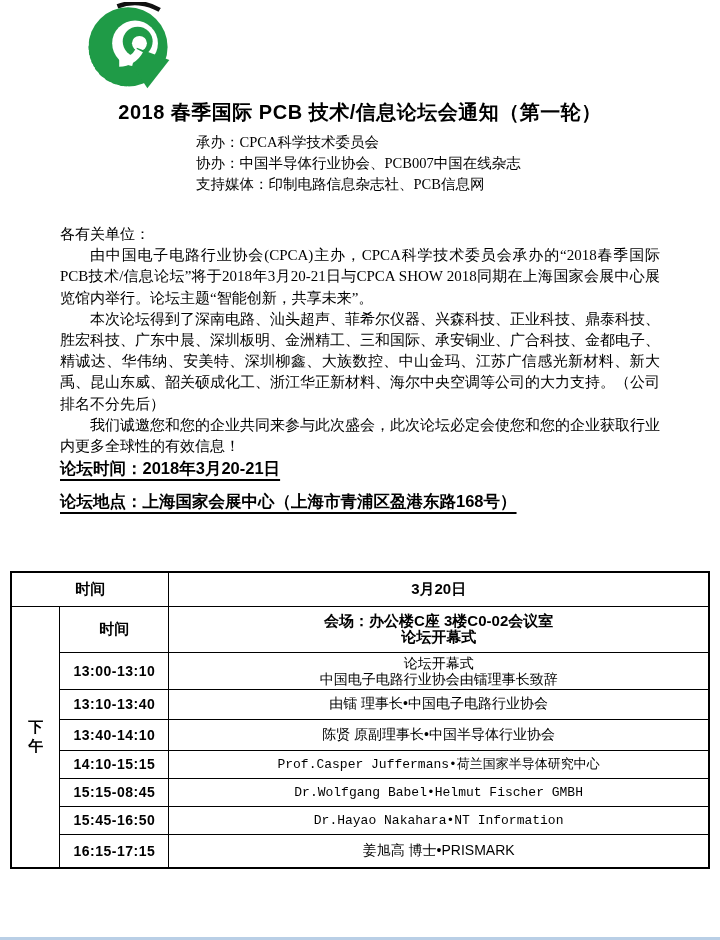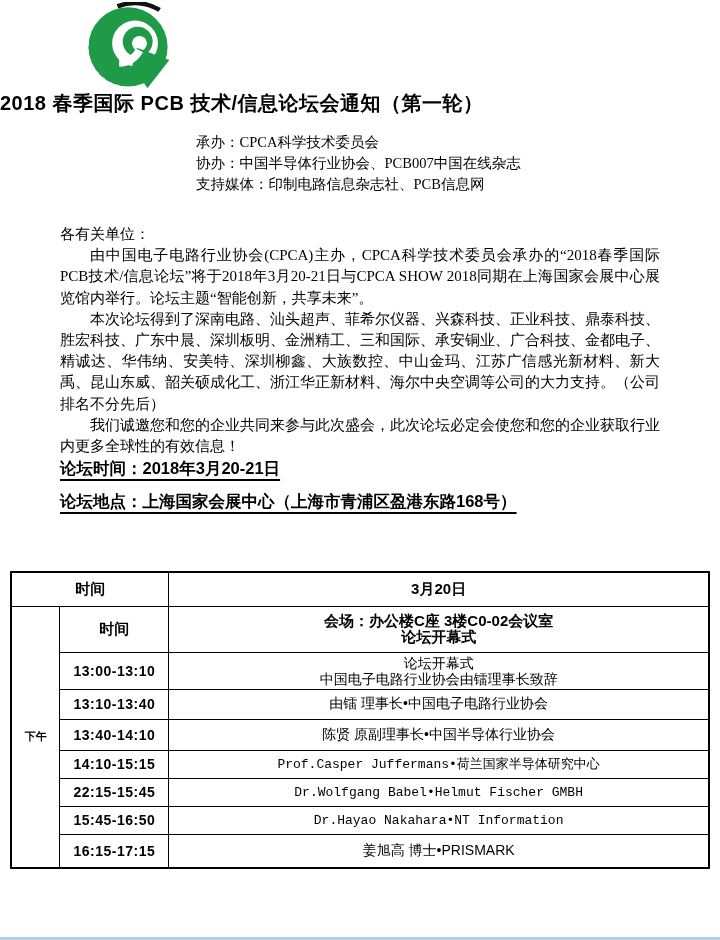--- a/index.html
+++ b/index.html
@@ -3,21 +3,21 @@
 <meta charset="utf-8">
 <style>
   html,body{margin:0;padding:0;background:#fff;}
   .page{position:relative;width:720px;height:940px;background:#ffffff;color:#000;
         font-family:"Liberation Serif","DejaVu Serif",serif;overflow:hidden;}
 
   
   .logo{position:absolute;left:84px;top:2px;width:88px;height:88px;}
 
   
-  .doc-title{position:absolute;left:0;top:90px;width:720px;
+  .doc-title{position:absolute;left:0;top:99px;width:720px;text-align:center;
              font-family:"Liberation Sans","DejaVu Sans",sans-serif;
              font-weight:bold;font-size:20px;letter-spacing:.5px;}
 
   
   .organizers{position:absolute;left:196px;top:132px;font-size:14.5px;line-height:21px;
               font-weight:500;}
 
   
   .body-text{position:absolute;left:60px;top:224px;width:600px;font-size:15px;
              line-height:21.2px;text-align:justify;}
@@ -34,21 +34,21 @@
                   font-family:"Liberation Sans","DejaVu Sans",sans-serif;
                   font-weight:bold;font-size:15.5px;}
 
   
   .schedule{position:absolute;left:10px;top:571px;width:700px;border-collapse:collapse;
             border:2.5px solid #000;
             font-family:"Liberation Sans","DejaVu Sans",sans-serif;font-size:14px;}
   .schedule td{border:1px solid #000;text-align:center;vertical-align:middle;padding:2px 12px;}
   .schedule .hdr{font-weight:bold;font-size:15px;}
   .schedule .time-cell{font-weight:bold;font-size:14px;letter-spacing:.5px;}
-  .schedule .period-cell{font-weight:bold;font-size:11px;}
+  .schedule .period-cell{font-weight:bold;font-size:15px;}
   .schedule .mono{font-family:"Liberation Mono","DejaVu Sans Mono",monospace;font-size:13px;}
   .schedule .two-line span{display:block;line-height:16px;}
   .col-a{width:49px;} .col-b{width:109px;} .col-c{width:542px;}
   .r1{height:34px;} .r2{height:46px;} .r3{height:34px;} .r4{height:30px;}
   .r5{height:31px;} .r6{height:28px;} .r7{height:28px;} .r8{height:28px;} .r9{height:34px;}
 
   
   .bottom-edge{position:absolute;left:0;bottom:0;width:720px;height:3px;background:#b9cfe6;}
 </style>
 </head>
@@ -122,21 +122,21 @@
     </tr>
     <tr class="r5">
       <td class="time-cell">13:40-14:10</td>
       <td>陈贤 原副理事长•中国半导体行业协会</td>
     </tr>
     <tr class="r6">
       <td class="time-cell">14:10-15:15</td>
       <td class="mono">Prof.Casper Juffermans•荷兰国家半导体研究中心</td>
     </tr>
     <tr class="r7">
-      <td class="time-cell">22:15-15:45</td>
+      <td class="time-cell">15:15-08:45</td>
       <td class="mono">Dr.Wolfgang Babel•Helmut Fischer GMBH</td>
     </tr>
     <tr class="r8">
       <td class="time-cell">15:45-16:50</td>
       <td class="mono">Dr.Hayao Nakahara•NT Information</td>
     </tr>
     <tr class="r9">
       <td class="time-cell">16:15-17:15</td>
       <td>姜旭高 博士•PRISMARK</td>
     </tr>

